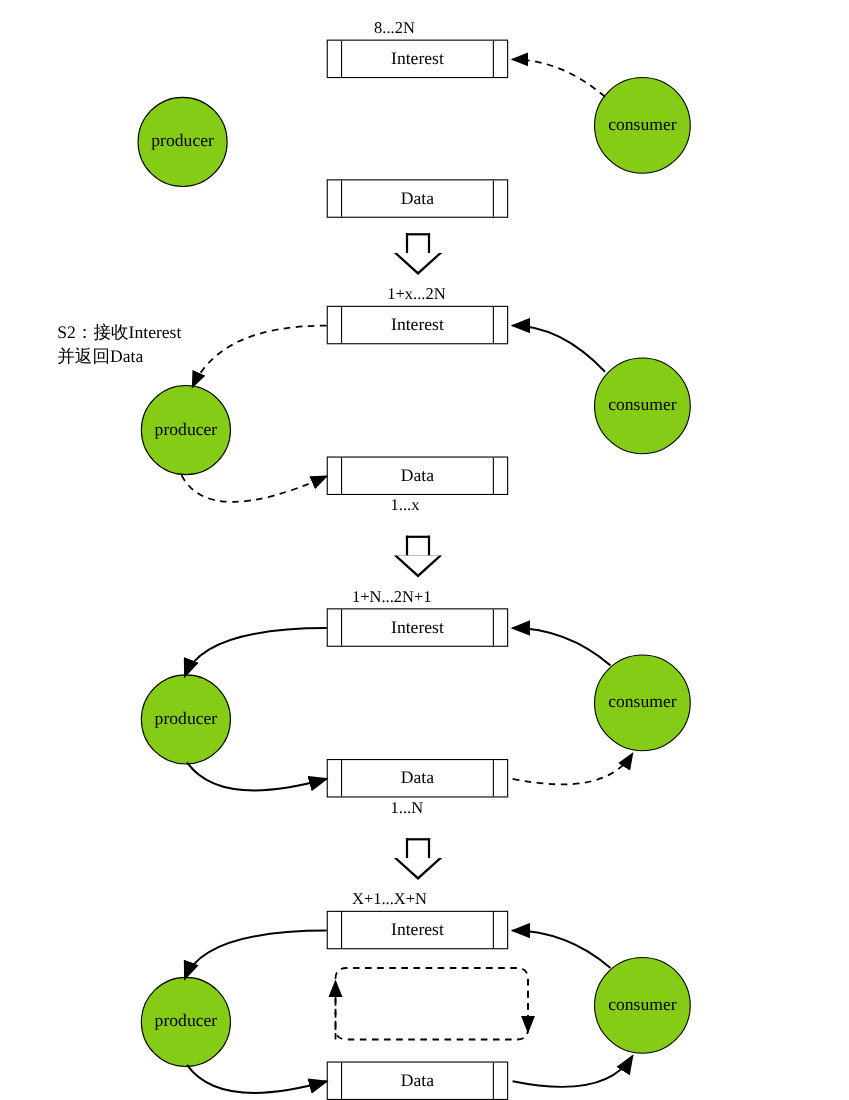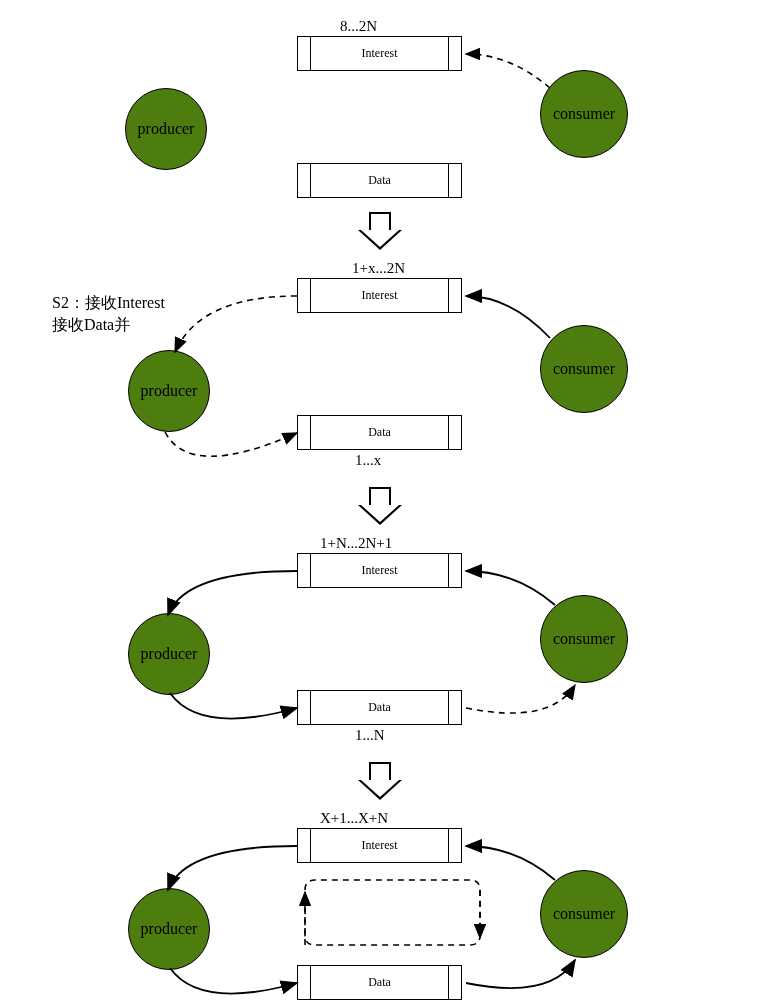--- a/index.html
+++ b/index.html
@@ -11,35 +11,35 @@
     box-sizing: border-box;
   }
   .stage {
     position: relative;
     width: 752px;
   }
   .circle {
     position: absolute;
     border: 1.5px solid #000;
     border-radius: 50%;
-    background: #4d7c0f;
+    background: #84cc16;
     display: flex;
     align-items: center;
     justify-content: center;
     font-size: 16px;
     box-sizing: border-box;
   }
   .packet {
     position: absolute;
     border: 1.5px solid #000;
     background: #fff;
     display: flex;
     align-items: center;
     justify-content: center;
-    font-size: 12px;
+    font-size: 16px;
     box-sizing: border-box;
   }
   .packet::before,
   .packet::after {
     content: "";
     position: absolute;
     top: 0;
     bottom: 0;
     width: 0;
     border-left: 1.5px solid #000;
@@ -137,21 +137,21 @@
 </div>
 
 <div class="stage" style="height:225px;">
   <div class="label" style="left:332px; top:0px;margin-left:10px;">1+x...2N</div>
   <div class="packet" style="left:287px; top:18px; width:165px; height:35px;">
     <span>Interest</span>
   </div>
 
   <div class="note" style="left:42px; top:32px;">
     <span style="white-space:pre;">S2：接收Interest
-接收Data并</span>
+并返回Data</span>
   </div>
 
   <div class="circle" style="left:118px; top:90px; width:82px; height:82px;">
     <span>producer</span>
   </div>
 
   <div class="circle" style="left:530px; top:65px; width:88px; height:88px;">
     <span>consumer</span>
   </div>
 

